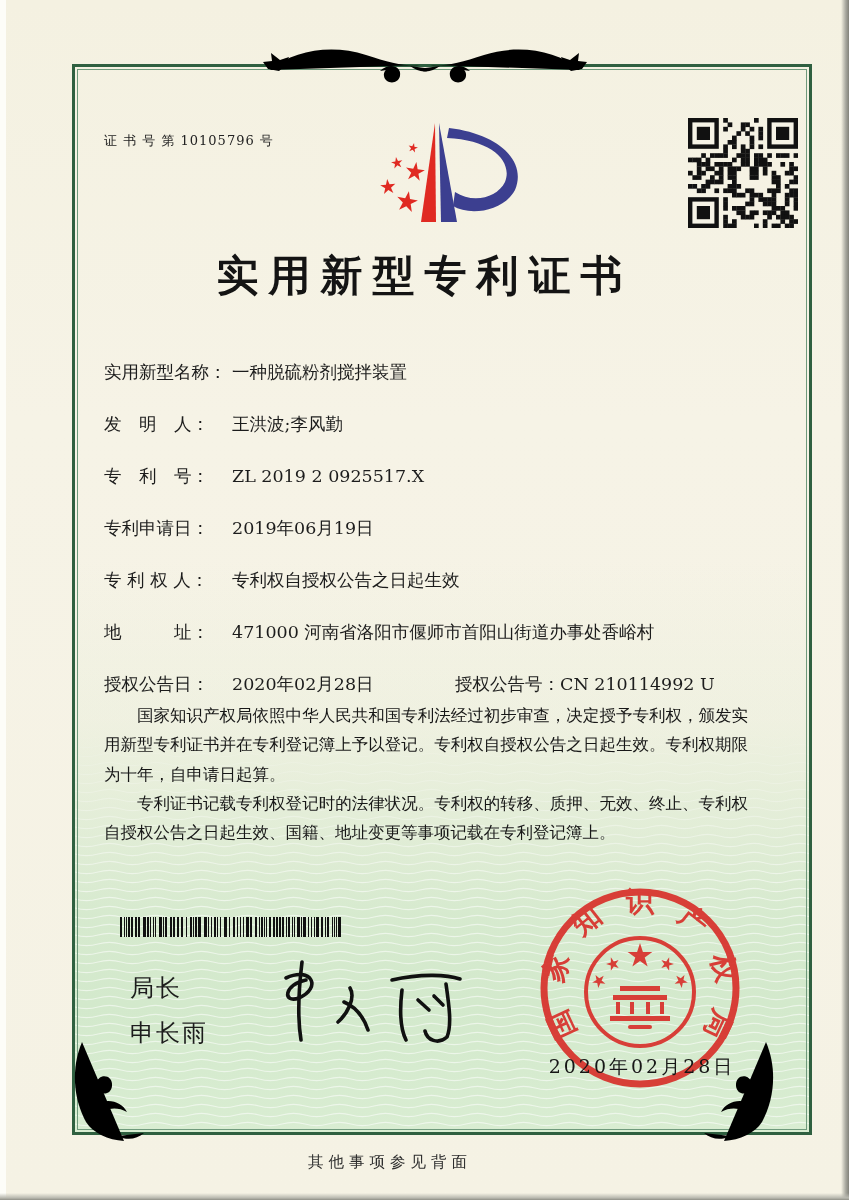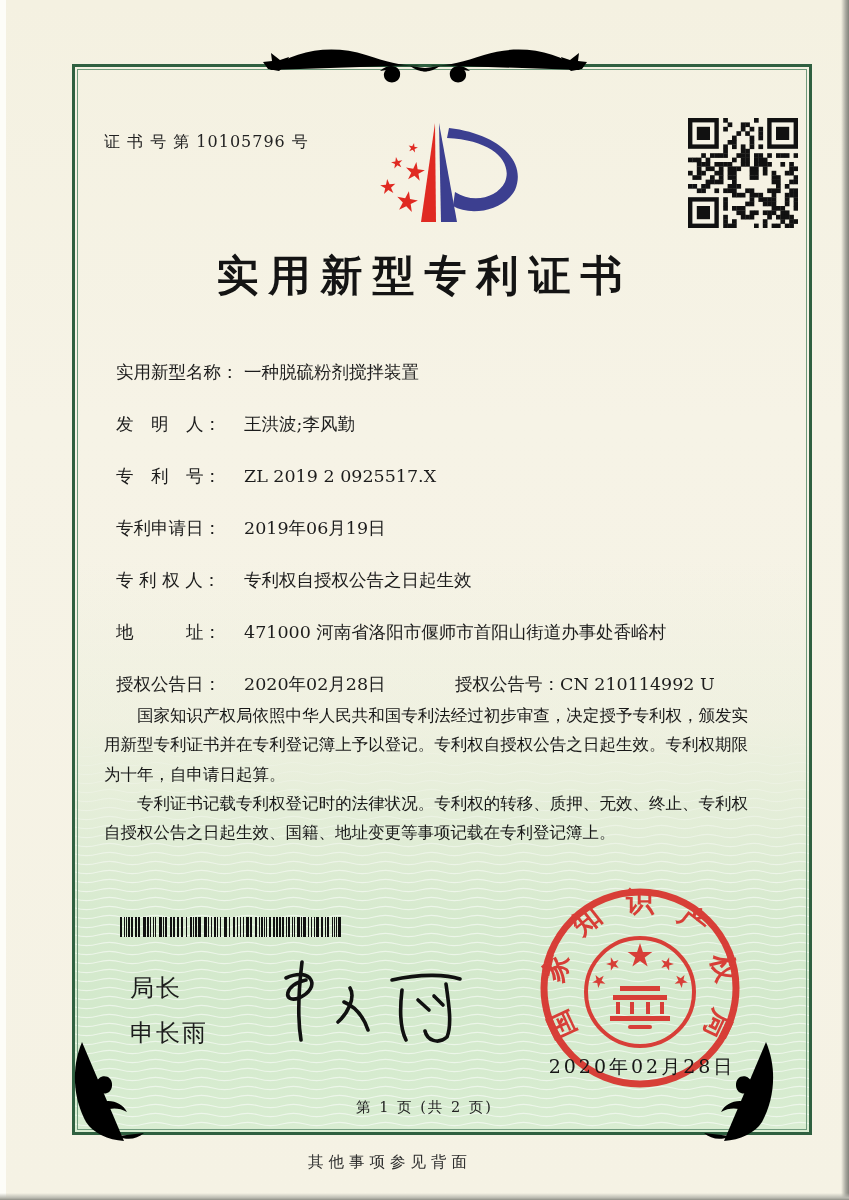--- a/index.html
+++ b/index.html
@@ -26,29 +26,29 @@
         mask-image:linear-gradient(180deg,transparent 0%,transparent 28%,#000 58%);}
 
   .frame{position:absolute;left:72px;top:64px;width:740px;height:1071px;
         border:3px solid var(--border-green);z-index:2;pointer-events:none;}
   .frame-inner{position:absolute;left:2px;top:2px;right:2px;bottom:2px;
         border:1px solid var(--inner-green);}
 
   .orn{position:absolute;z-index:3;}
 
   .content{position:absolute;left:0;top:0;width:849px;height:1200px;z-index:4;}
-  .cert-no{position:absolute;left:104px;top:132px;font-size:16px;letter-spacing:1px;color:#222;}
+  .cert-no{position:absolute;left:104px;top:132px;font-size:13px;letter-spacing:1px;color:#222;}
   .logo{position:absolute;left:365px;top:112px;}
   .qr{position:absolute;left:688px;top:118px;}
   .title{position:absolute;left:0;top:248px;width:849px;text-align:center;
         font-size:42px;font-weight:700;letter-spacing:10px;color:#141414;}
 
   .fields{position:absolute;left:104px;top:360px;width:648px;font-size:17.5px;}
   .frow{position:absolute;left:0;white-space:nowrap;}
-  .flabel{display:inline-block;min-width:128px;margin-left:12px;}
+  .flabel{display:inline-block;min-width:128px;}
   .fvalue{display:inline-block;}
   .grant2{position:absolute;left:351px;top:0;white-space:nowrap;}
 
   .paras{position:absolute;left:104px;top:701px;width:644px;font-size:16.5px;
         line-height:1.78;text-align:justify;color:#171717;}
   .paras p{text-indent:2em;}
 
   .barcode{position:absolute;left:120px;top:917px;z-index:5;}
   .director{position:absolute;left:130px;top:972px;z-index:5;font-size:24px;letter-spacing:2px;}
   .director div{margin-bottom:13px;}
@@ -533,20 +533,19 @@
           <text class="seal-char" text-anchor="middle" transform="translate(-74.9,-17.8) rotate(-76.7)">家</text>
           <text class="seal-char" text-anchor="middle" transform="translate(-47.8,-60.4) rotate(-38.3)">知</text>
           <text class="seal-char" text-anchor="middle" transform="translate(0.0,-77.0) rotate(0.0)">识</text>
           <text class="seal-char" text-anchor="middle" transform="translate(47.8,-60.4) rotate(38.3)">产</text>
           <text class="seal-char" text-anchor="middle" transform="translate(74.9,-17.8) rotate(76.7)">权</text>
           <text class="seal-char" text-anchor="middle" transform="translate(69.8,32.5) rotate(115.0)">局</text>
         </g>
     </svg>
     <div class="seal-date">2020年02月28日</div>
 
-    <div class="page-num">第 1 页 (共 2 页)</div>
     <div class="back-note">其他事项参见背面</div>
   </div>
 
   <div class="edge-left"></div>
   <div class="edge-right"></div>
   <div class="edge-bottom"></div>
 </div>
 
 </body></html>

